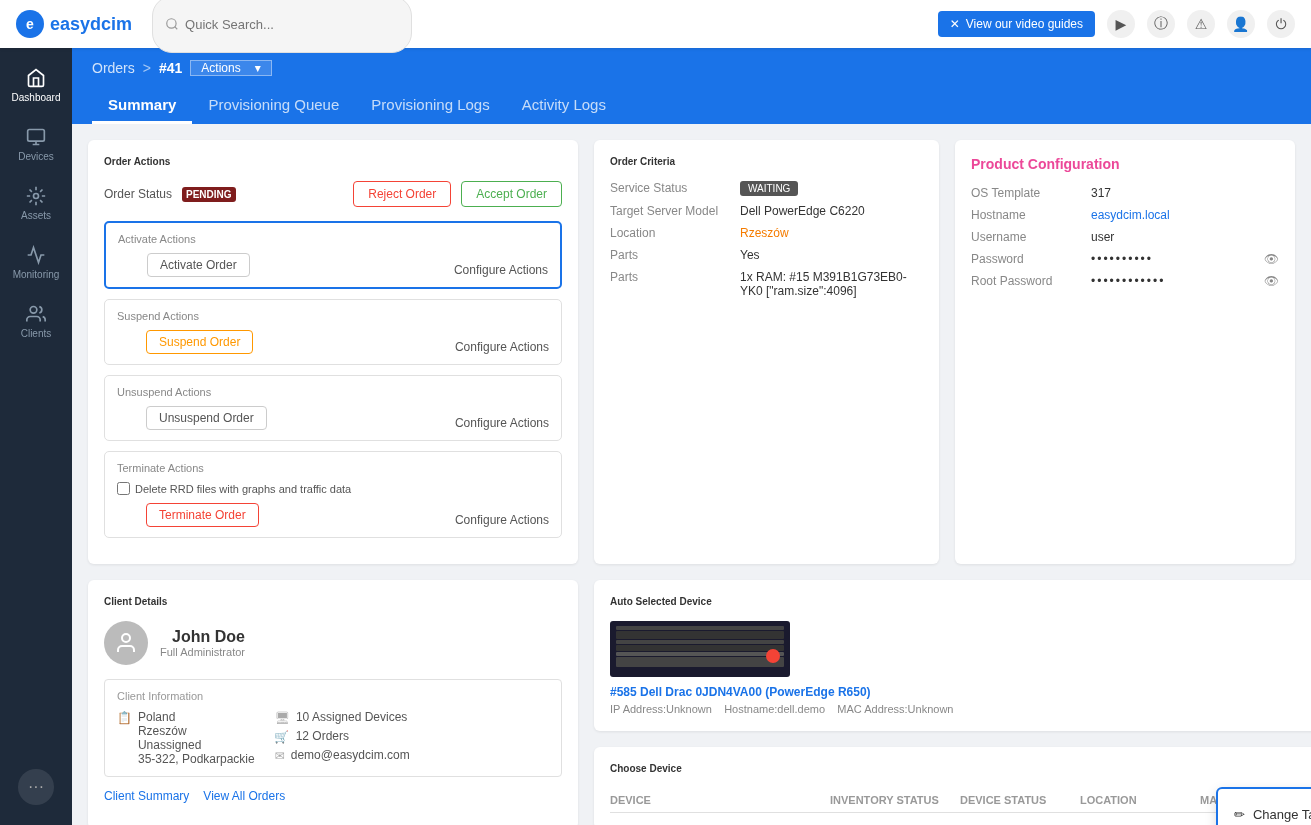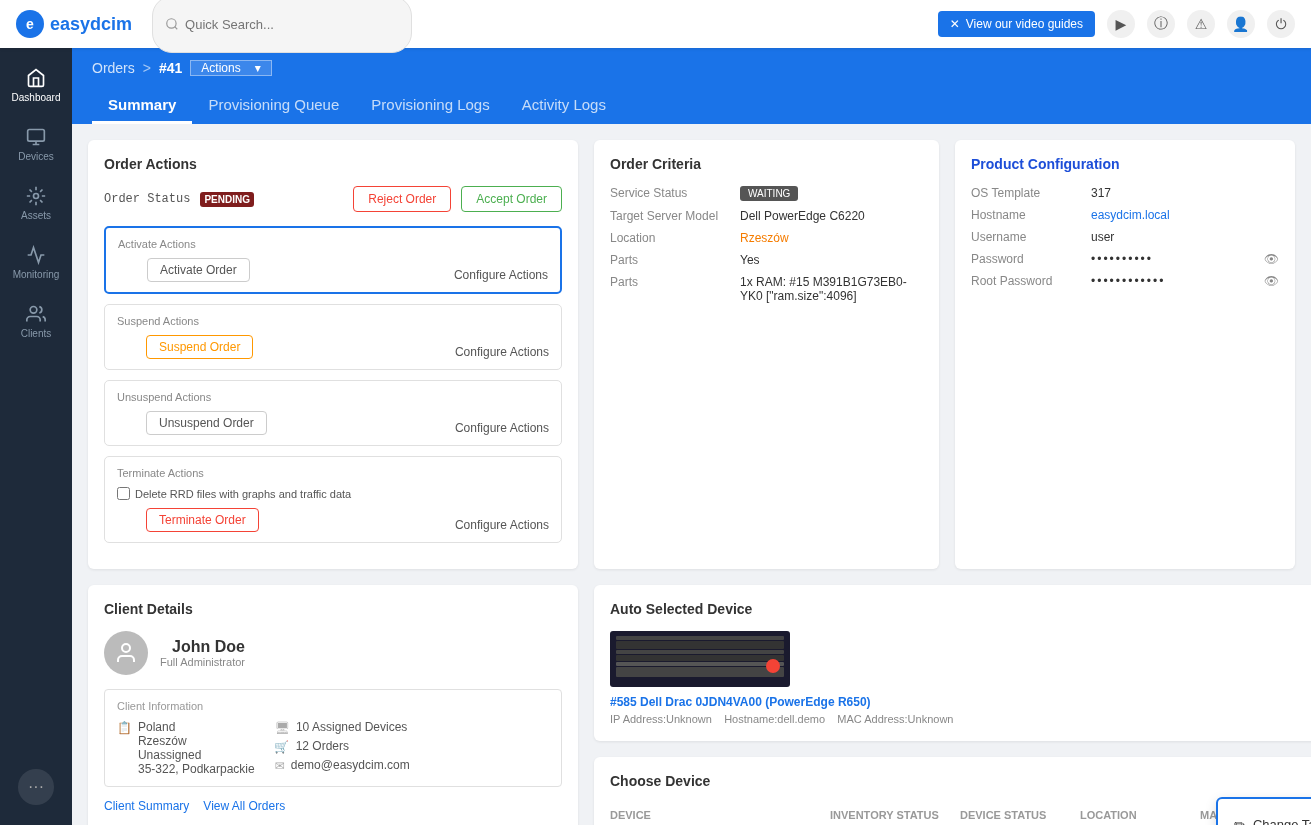--- a/index.html
+++ b/index.html
@@ -138,30 +138,30 @@
     }
 
     .card {
       background: #fff;
       border-radius: 6px;
       box-shadow: 0 1px 3px rgba(0,0,0,0.08);
       padding: 16px;
     }
 
     .card-title {
-      font-size: 14px; font-weight: 600;
+      font-size: 10px; font-weight: 600;
       color: #333; margin-bottom: 14px;
     }
 
     
     .order-status-row {
       display: flex; align-items: center; gap: 10px;
       margin-bottom: 14px;
     }
-    .order-status-label { font-size: 12px; color: #555; font-family: Liberation Mono, monospace; }
+    .order-status-label { font-size: 12px; color: #555; }
     .badge-pending {
       background: #7f1d1d; color: #fff;
       font-size: 10px; font-weight: 700;
       padding: 2px 4px; border-radius: 3px;
     }
     .btn-reject {
       margin-left: auto;
       border: 1px solid #f44336; color: #f44336;
       background: #fff; padding: 5px 14px;
       border-radius: 4px; cursor: pointer; font-size: 12px;
@@ -215,21 +215,21 @@
     .criteria-key { width: 130px; color: #888; flex-shrink: 0; }
     .criteria-val { color: #333; }
     .criteria-val.orange { color: #f57c00; }
     .badge-waiting {
       background: #555; color: #fff;
       font-size: 10px; padding: 2px 8px;
       border-radius: 3px;
     }
 
     
-    .product-title { color: #1d4ed8; font-size: 14px; font-weight: 600; margin-bottom: 14px; }
+    .product-title { color: #ec4899; font-size: 14px; font-weight: 600; margin-bottom: 14px; }
     .config-row {
       display: flex; margin-bottom: 8px; font-size: 12px;
       align-items: center;
     }
     .config-key { width: 120px; color: #888; flex-shrink: 0; }
     .config-val { color: #333; flex: 1; }
     .config-val.link { color: #1a73e8; }
     .config-val.password { letter-spacing: 2px; }
     .eye-icon { color: #888; cursor: pointer; margin-left: 6px; }
     .device-power-red {

